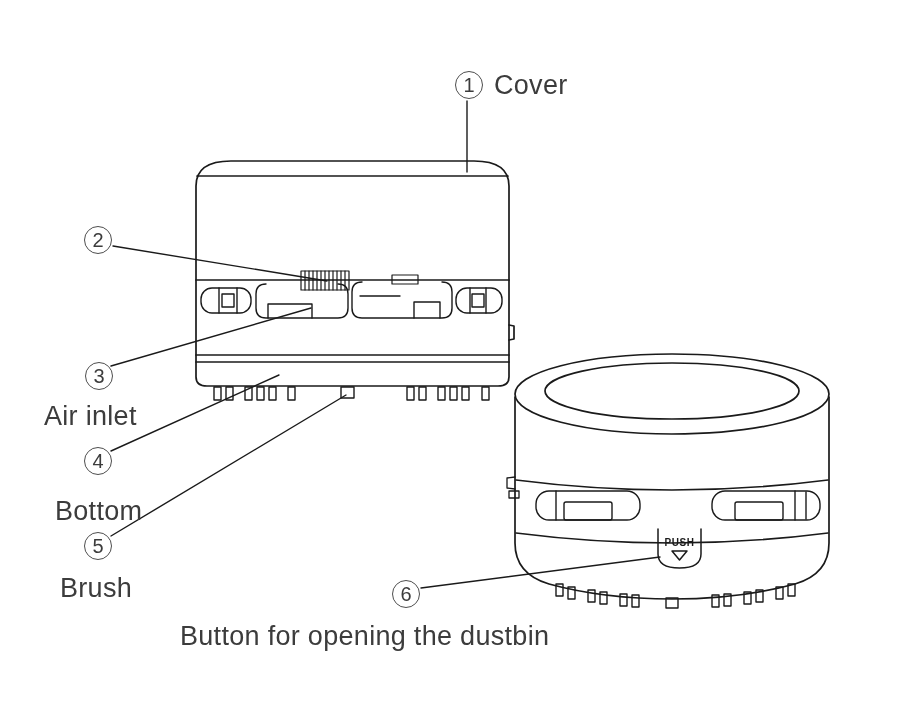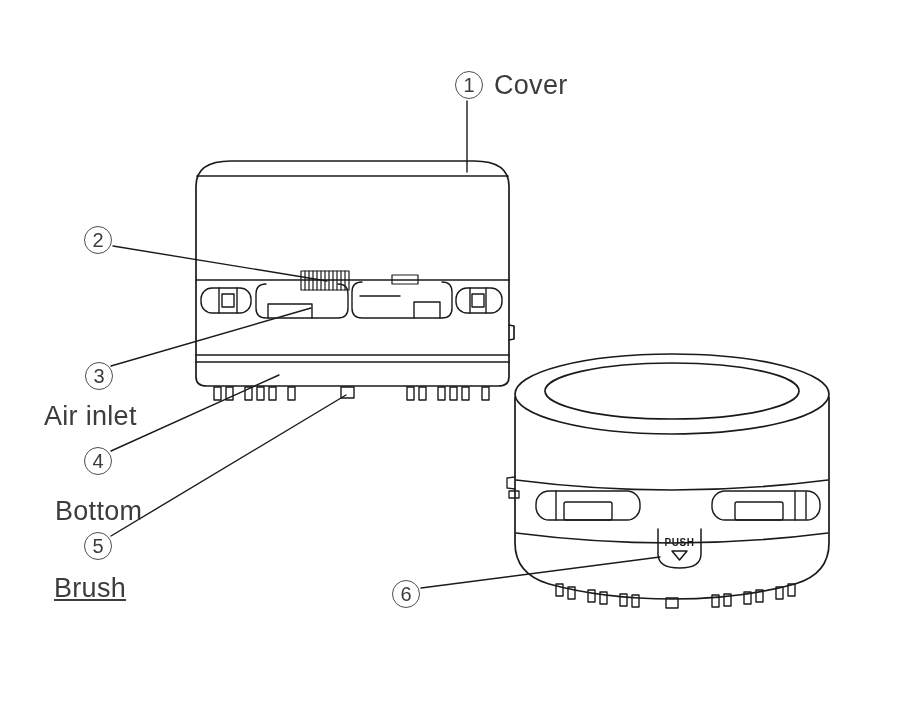--- a/index.html
+++ b/index.html
@@ -181,17 +181,18 @@
 
   <span class="callout-num" style="left:84px; top:226px;">2</span>
 
   <span class="callout-num" style="left:85px; top:362px;">3</span>
   <span class="callout-label" style="left:44px; top:400px;">Air inlet</span>
 
   <span class="callout-num" style="left:84px; top:447px;">4</span>
   <span class="callout-label" style="left:55px; top:486px;margin-top:9px;">Bottom</span>
 
   <span class="callout-num" style="left:84px; top:532px;">5</span>
-  <span class="callout-label" style="left:54px; top:572px;text-decoration:underline;">Brush</span>
+  <span class="callout-label" style="left:60px; top:572px;">Brush</span>
 
   <span class="callout-num" style="left:392px; top:580px;">6</span>
+  <span class="callout-label" style="left:180px; top:620px;">Button for opening the dustbin</span>
 
 </div>
 
 </body></html>

